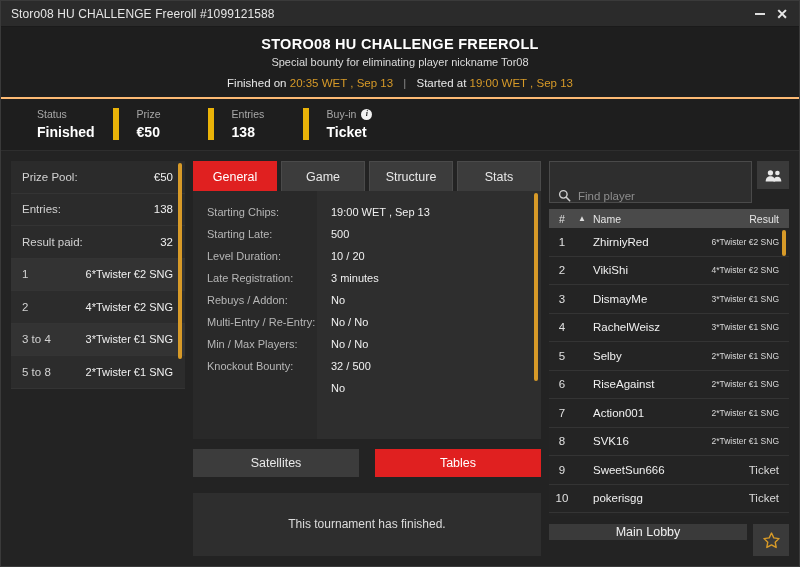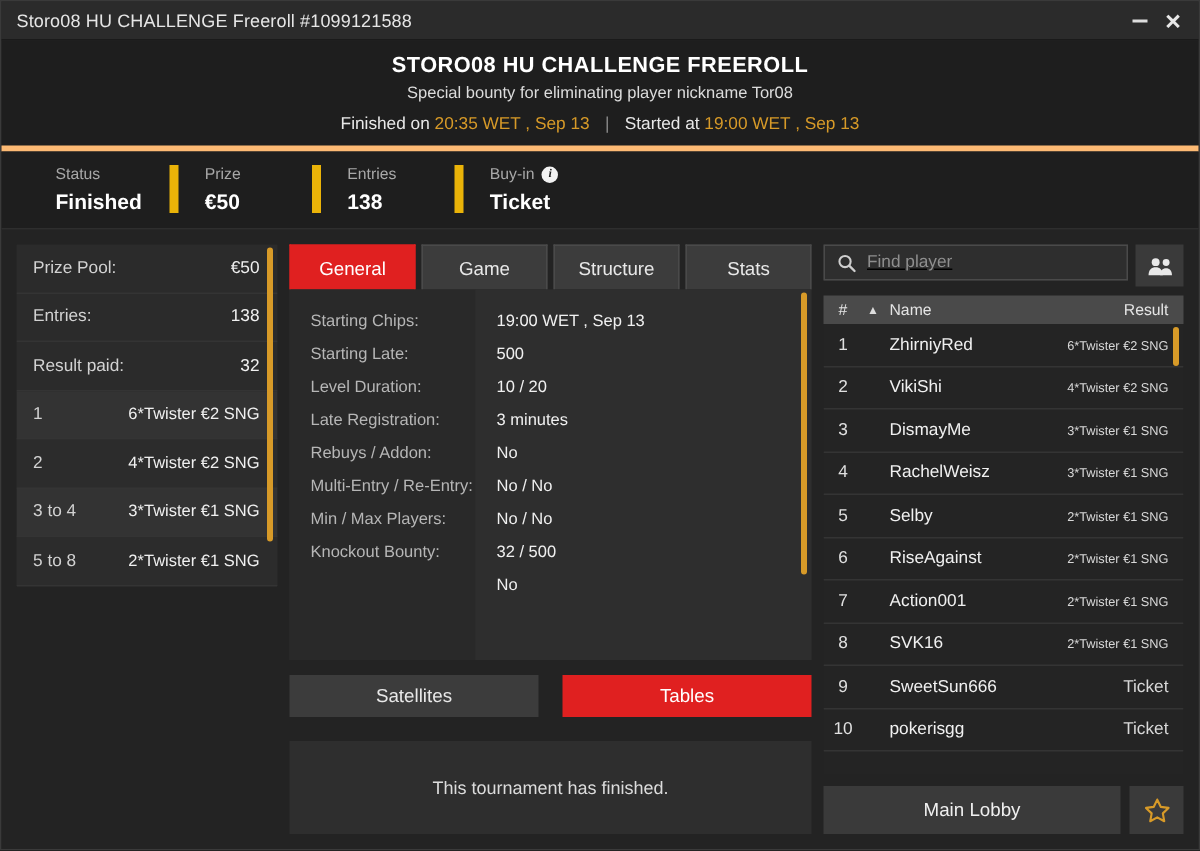--- a/index.html
+++ b/index.html
@@ -35,21 +35,21 @@
     color: #e8e8e8; font-size: 13px; cursor: pointer;
   }
   .win-btn.close { font-size: 14px; font-weight: bold; }
   .win-min-glyph { display:block; width:10px; height:2px; background:#ddd; }
 
   
   .header {
     background: #1e1e1e;
     padding: 9px 0 8px;
     text-align: center;
-    border-bottom: 4px solid #fdba74;
+    border-bottom: 2px solid #fdba74;
   }
   .header-title {
     font-size: 14.5px; font-weight: bold; color: #ffffff;
     letter-spacing: .3px;
   }
   .header-sub {
     font-size: 11px; color: #dcdcdc; margin-top: 4px;
   }
   .header-times {
     font-size: 11.5px; color: #e8e8e8; margin-top: 9px;
@@ -188,25 +188,24 @@
     background: #2e2e2e;
     display: flex; align-items: center; justify-content: center;
     color: #dcdcdc; font-size: 12px;
     margin-top: 16px;
     min-height: 0;
   }
 
   
   .search-row { display: flex; gap: 5px; }
   .search-box {
-    flex: 1 1 auto; height: 24px;
+    flex: 1 1 auto; height: 42px;
     background: #2e2e2e; border: 1px solid #4a4a4a;
-    display: flex; align-items: center; gap: 7px;
+    display: flex; align-items: flex-end; gap: 7px;
     padding: 0 8px;
-    text-decoration: underline;
   }
   .search-input {
     flex: 1 1 auto; background: transparent; border: none; outline: none;
     color: #dddddd; font-size: 11.5px;
     font-family: "Liberation Sans", sans-serif;
   }
   .search-input::placeholder { color: #8e8e8e; }
   .people-btn {
     width: 32px; height: 28px; background: #3a3a3a;
     display: flex; align-items: center; justify-content: center;
@@ -240,21 +239,21 @@
     padding-right: 10px;
     cursor: pointer;
   }
   .p-num { width: 26px; text-align: center; color: #e0e0e0; }
   .p-name { flex: 1 1 auto; padding-left: 18px; color: #f0f0f0; }
   .p-result { text-align: right; font-size: 8.5px; color: #d8d8d8; white-space: nowrap; }
   .p-result.ticket { font-size: 11.5px; }
 
   .lobby-row { display: flex; gap: 6px; margin-top: 8px; }
   .lobby-btn {
-    flex: 1 1 auto; height: 32px; background: #3a3a3a;
+    flex: 1 1 auto; height: 16px; background: #3a3a3a;
     color: #f0f0f0; font-size: 12.5px;
     display: flex; align-items: center; justify-content: center;
     cursor: pointer;
   }
   .star-btn {
     width: 36px; height: 32px; background: #3a3a3a;
     display: flex; align-items: center; justify-content: center;
     cursor: pointer;
   }
 </style>

